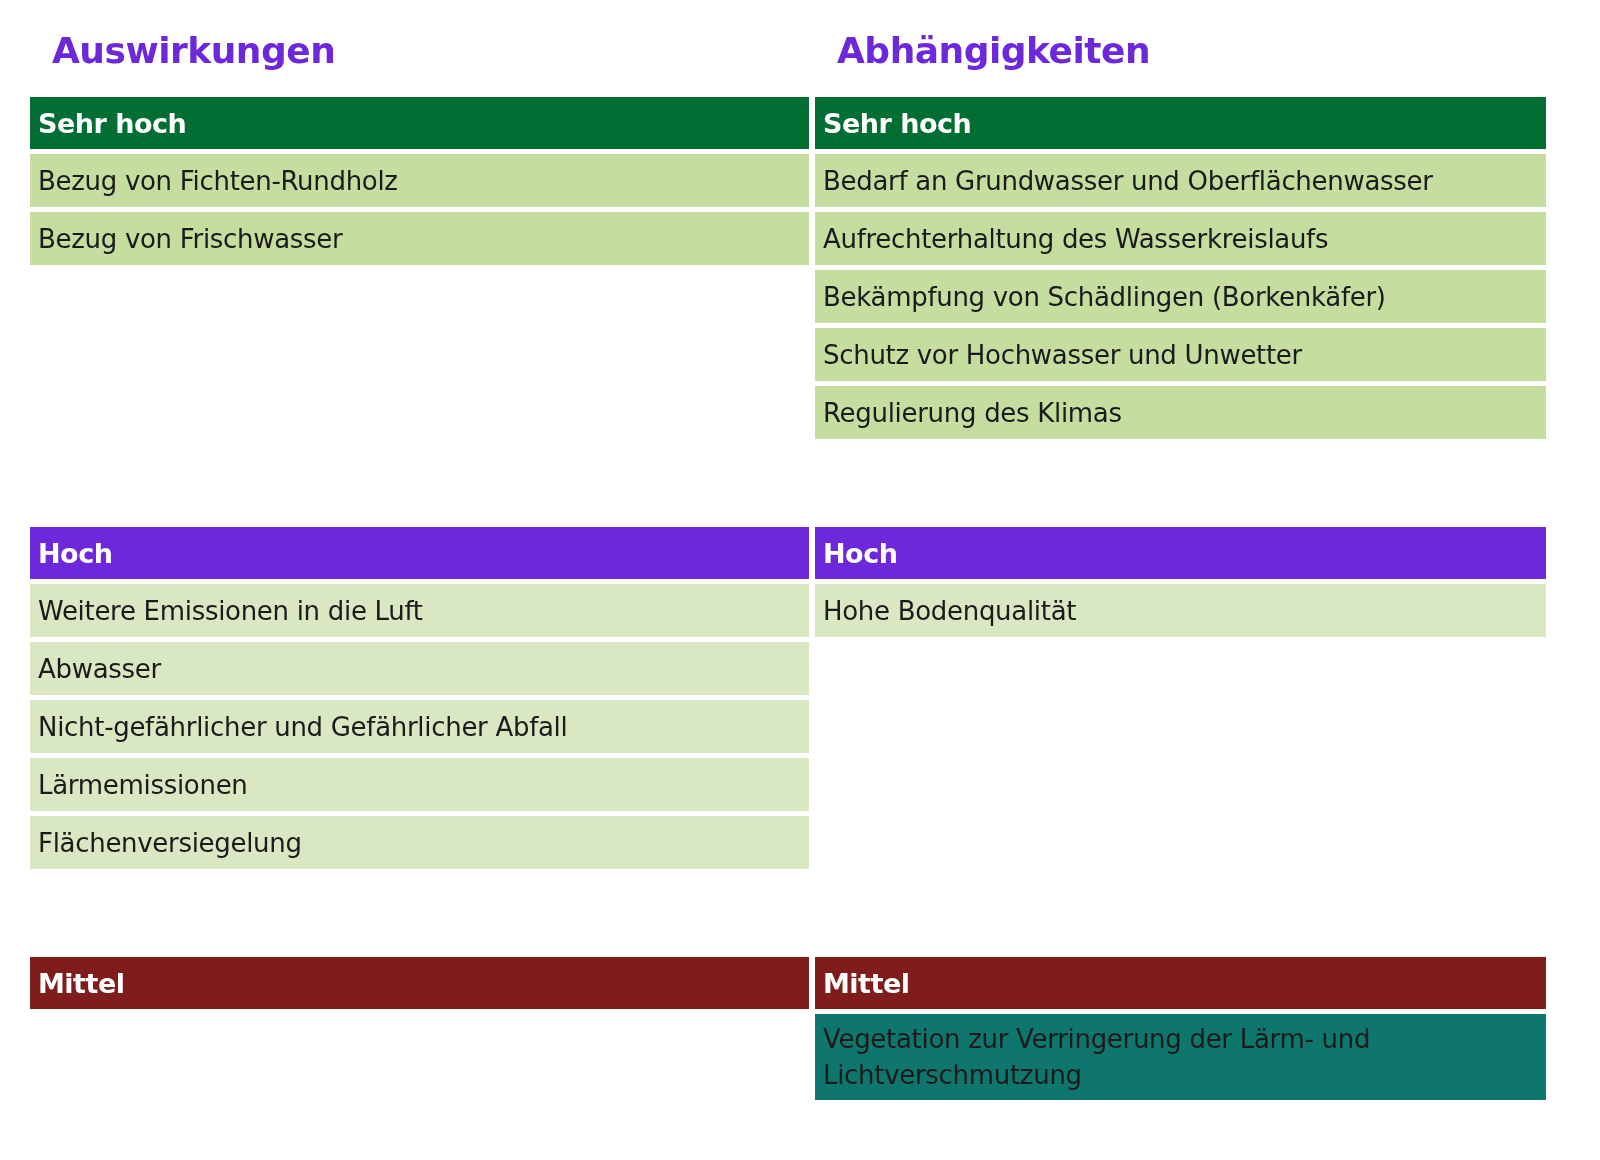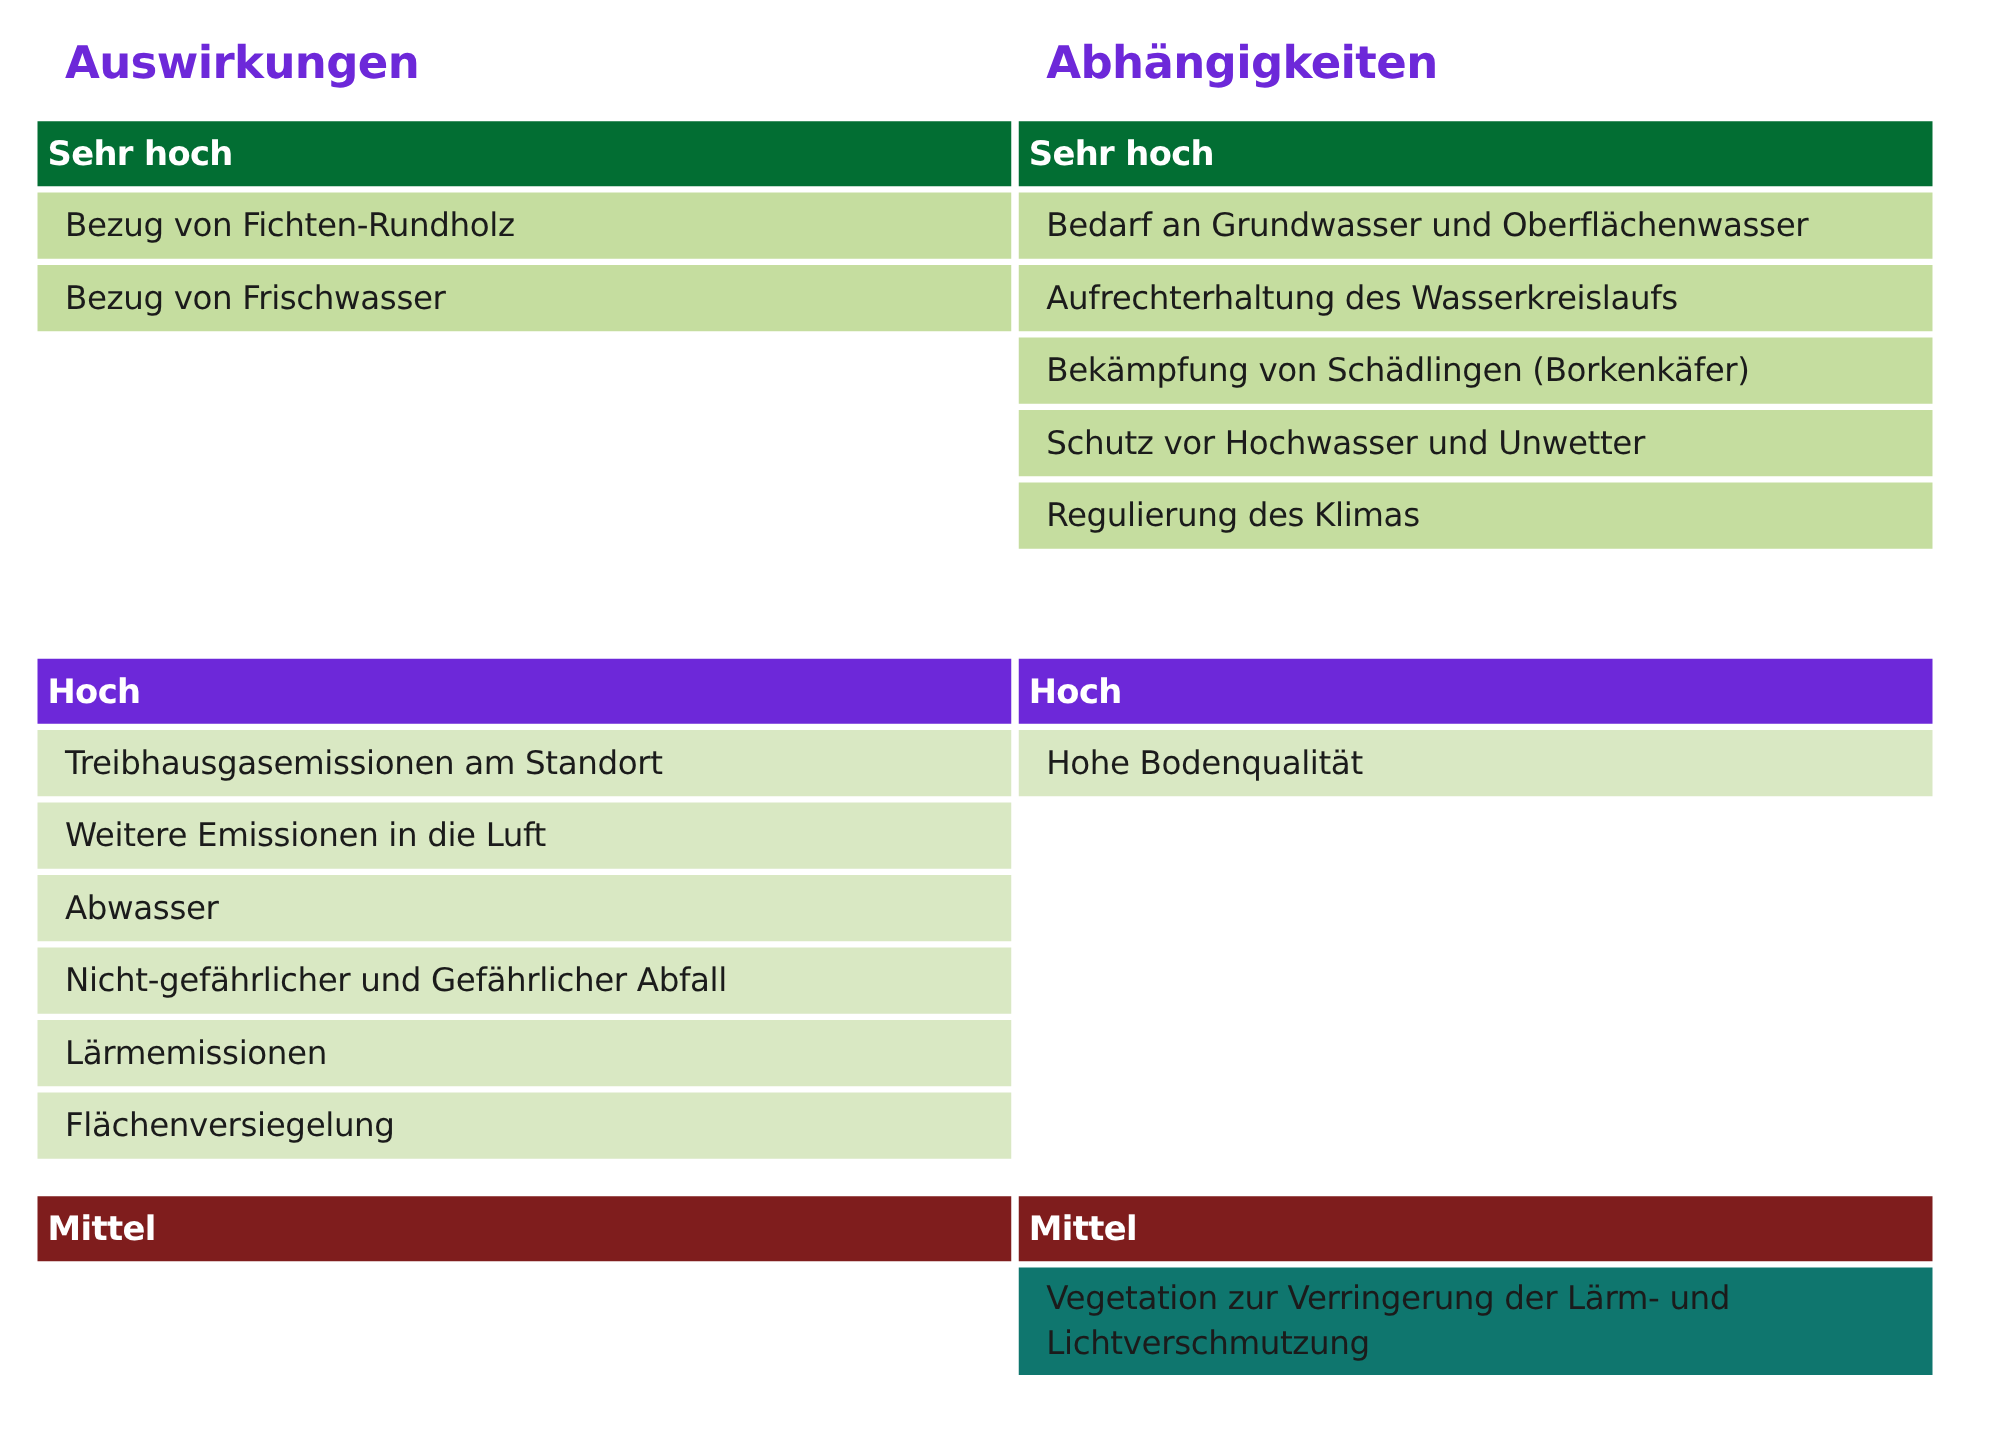--- a/index.html
+++ b/index.html
@@ -49,21 +49,21 @@
     }
     .sec-sehr .section-header { background: #026e33; }
     .sec-hoch .section-header { background: #6d28d9; }
     .sec-mittel .section-header { background: #7f1d1d; }
 
     .item {
       margin-top: 5px;
       height: 53px;
       display: flex;
       align-items: center;
-      padding-left: 22px;
+      padding-left: 8px;
       font-size: 26px;
       color: #1b1b1b;
       box-sizing: border-box;
       letter-spacing: -0.3px;
       white-space: nowrap;
     }
     .sec-sehr .item { background: #c5dd9f; }
     .sec-hoch .item { background: #d9e8c3; }
     .sec-mittel .item { background: #0f766e; }
     .item.multiline {
@@ -80,21 +80,20 @@
   <div class="col-title">Auswirkungen</div>
 
   <div class="section sec-sehr" style="top:97px;">
     <div class="section-header">Sehr hoch</div>
     <div class="item">Bezug von Fichten-Rundholz</div>
     <div class="item">Bezug von Frischwasser</div>
   </div>
 
   <div class="section sec-hoch" style="top:527px;">
     <div class="section-header">Hoch</div>
-    <div class="item">Treibhausgasemissionen am Standort</div>
     <div class="item">Weitere Emissionen in die Luft</div>
     <div class="item">Abwasser</div>
     <div class="item">Nicht-gefährlicher und Gefährlicher Abfall</div>
     <div class="item">Lärmemissionen</div>
     <div class="item">Flächenversiegelung</div>
   </div>
 
   <div class="section sec-mittel" style="top:957px;">
     <div class="section-header">Mittel</div>
   </div>

